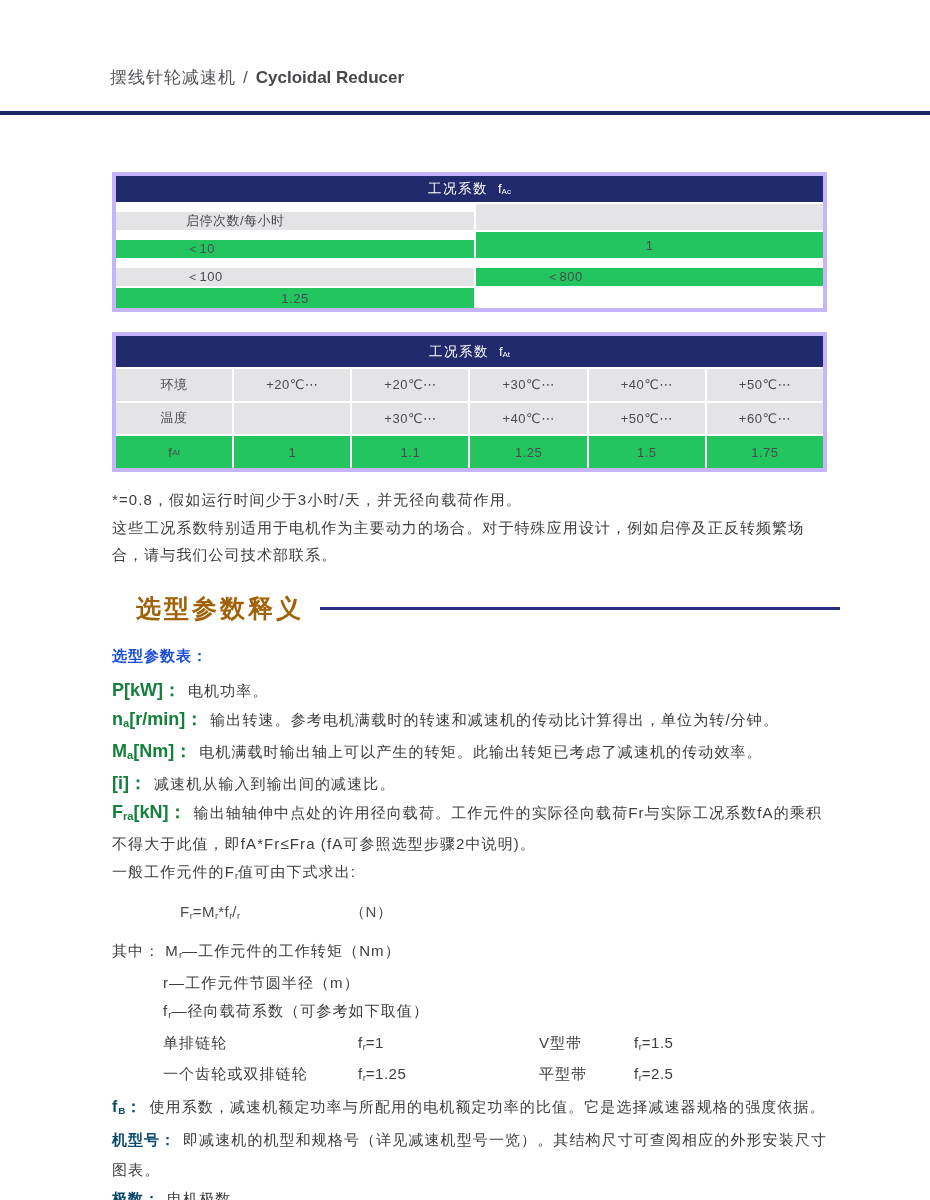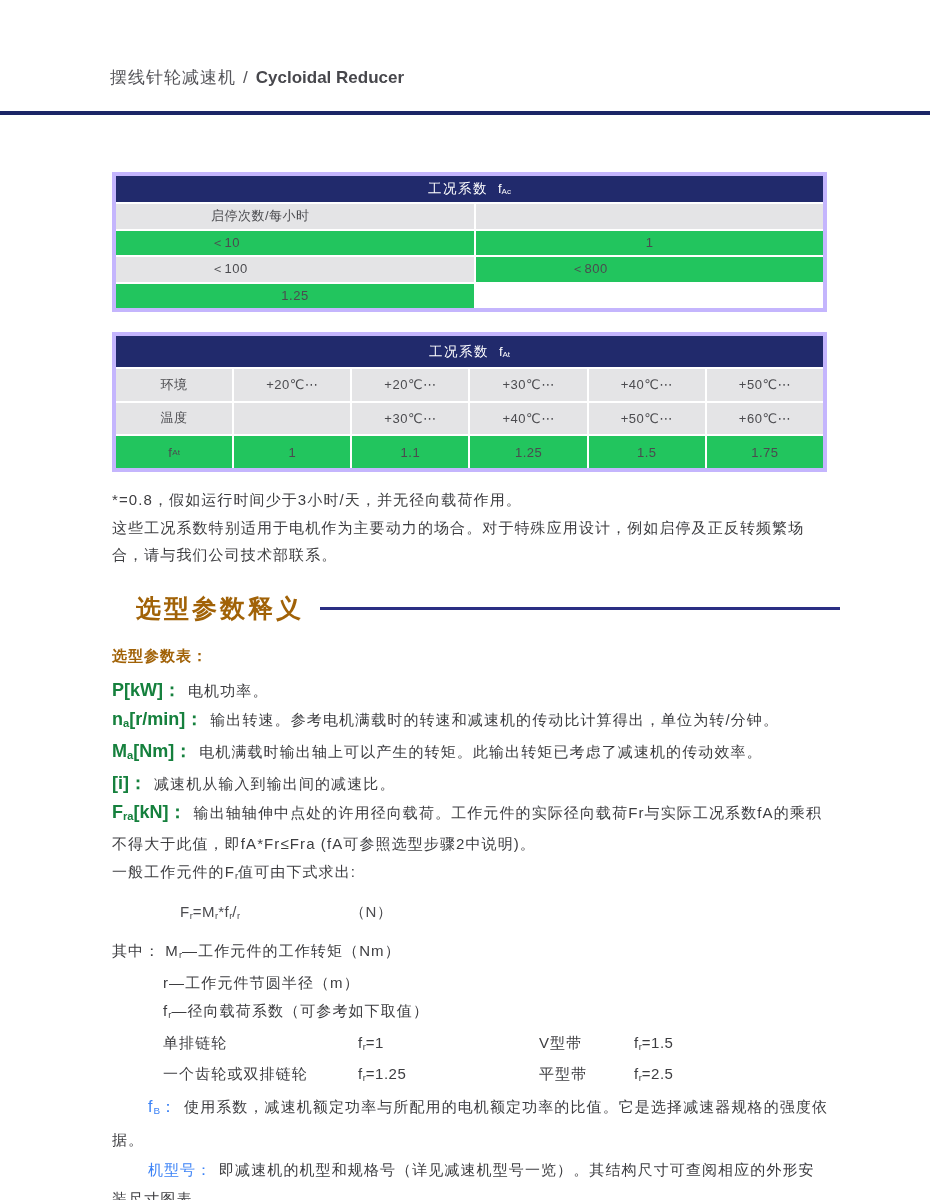--- a/index.html
+++ b/index.html
@@ -17,37 +17,37 @@
   
   .tbl { position:absolute; left:112px; width:715px; height:140px; background:#ffffff; border:4px solid #c4b5fd; display:grid; gap:2px; }
   .tbl-head { grid-column:1 / -1; background:#212a6c; color:#ffffff; display:flex; align-items:center; justify-content:center; font-size:13.5px; letter-spacing:1.5px; }
   .tbl-head .sym { margin-left:10px; letter-spacing:0; font-size:13px; }
   .cell { display:flex; align-items:center; justify-content:center; font-size:13px; color:#4b4b4f; letter-spacing:0.5px; }
   .light { background:#e4e4e6; }
   .dark  { background:#22c55e; }
   .sb { font-size:0.62em; vertical-align:-0.18em; letter-spacing:0; }
 
   #table-fac { top:172px; grid-template-columns:358px 1fr; grid-template-rows:26px 1fr 1fr 1fr 1fr; }
-  #table-fac .lcell { justify-content:flex-start; padding-left:95px; }
+  #table-fac .lcell { justify-content:flex-start; padding-left:70px;margin-top:8px; }
   #table-fat { top:332px; grid-template-columns:repeat(6,1fr); grid-template-rows:31px 1fr 1fr 1fr; }
 
   
   .notes { position:absolute; left:112px; top:486px; width:718px; font-size:15px; line-height:27.5px; color:#3d3d40; letter-spacing:1.1px; }
 
   
   .section-head { position:absolute; left:112px; top:592px; width:728px; display:flex; align-items:center; }
   .section-head .hd { font-size:25px; font-weight:bold; color:#a16207; letter-spacing:3px; white-space:nowrap;margin-left:24px; }
   .section-head .hline { flex:1; height:0; border-top:3px solid #2a2e83; margin-left:16px; }
 
-  .subheading { position:absolute; left:112px; top:647px; font-size:15px; font-weight:bold; color:#a16207; letter-spacing:1px; }
+  .subheading { position:absolute; left:112px; top:647px; font-size:15px; font-weight:bold; color:#1d4ed8; letter-spacing:1px; }
 
   
   .params { position:absolute; left:112px; top:676px; width:718px; font-size:15px; color:#3d3d40; letter-spacing:1.1px; line-height:28px; }
   .term { font-weight:bold; color:#15803d; font-size:18px; letter-spacing:0; }
-  .term-cn { font-weight:normal; color:#3b82f6; font-size:15px; letter-spacing:1px;margin-left:36px; }
+  .term-cn { font-weight:bold; color:#0c4a6e; font-size:15px; letter-spacing:1px; }
   .desc { margin-left:7px; }
   .formula-line { margin:8px 0; padding-left:68px; color:#4b4b4f; letter-spacing:0.5px; }
   .formula-line .funit { margin-left:110px; }
   .where-indent { padding-left:51px; }
   .where-lead { margin-left:-51px; padding-right:5px; }
   .vrow span.c1 { display:inline-block; width:195px; }
   .vrow span.c2 { display:inline-block; width:181px; letter-spacing:0.5px; }
   .vrow span.c3 { display:inline-block; width:95px; }
   .vrow span.c4 { display:inline-block; letter-spacing:0.5px; }
   .fdef { line-height:29.5px; }

